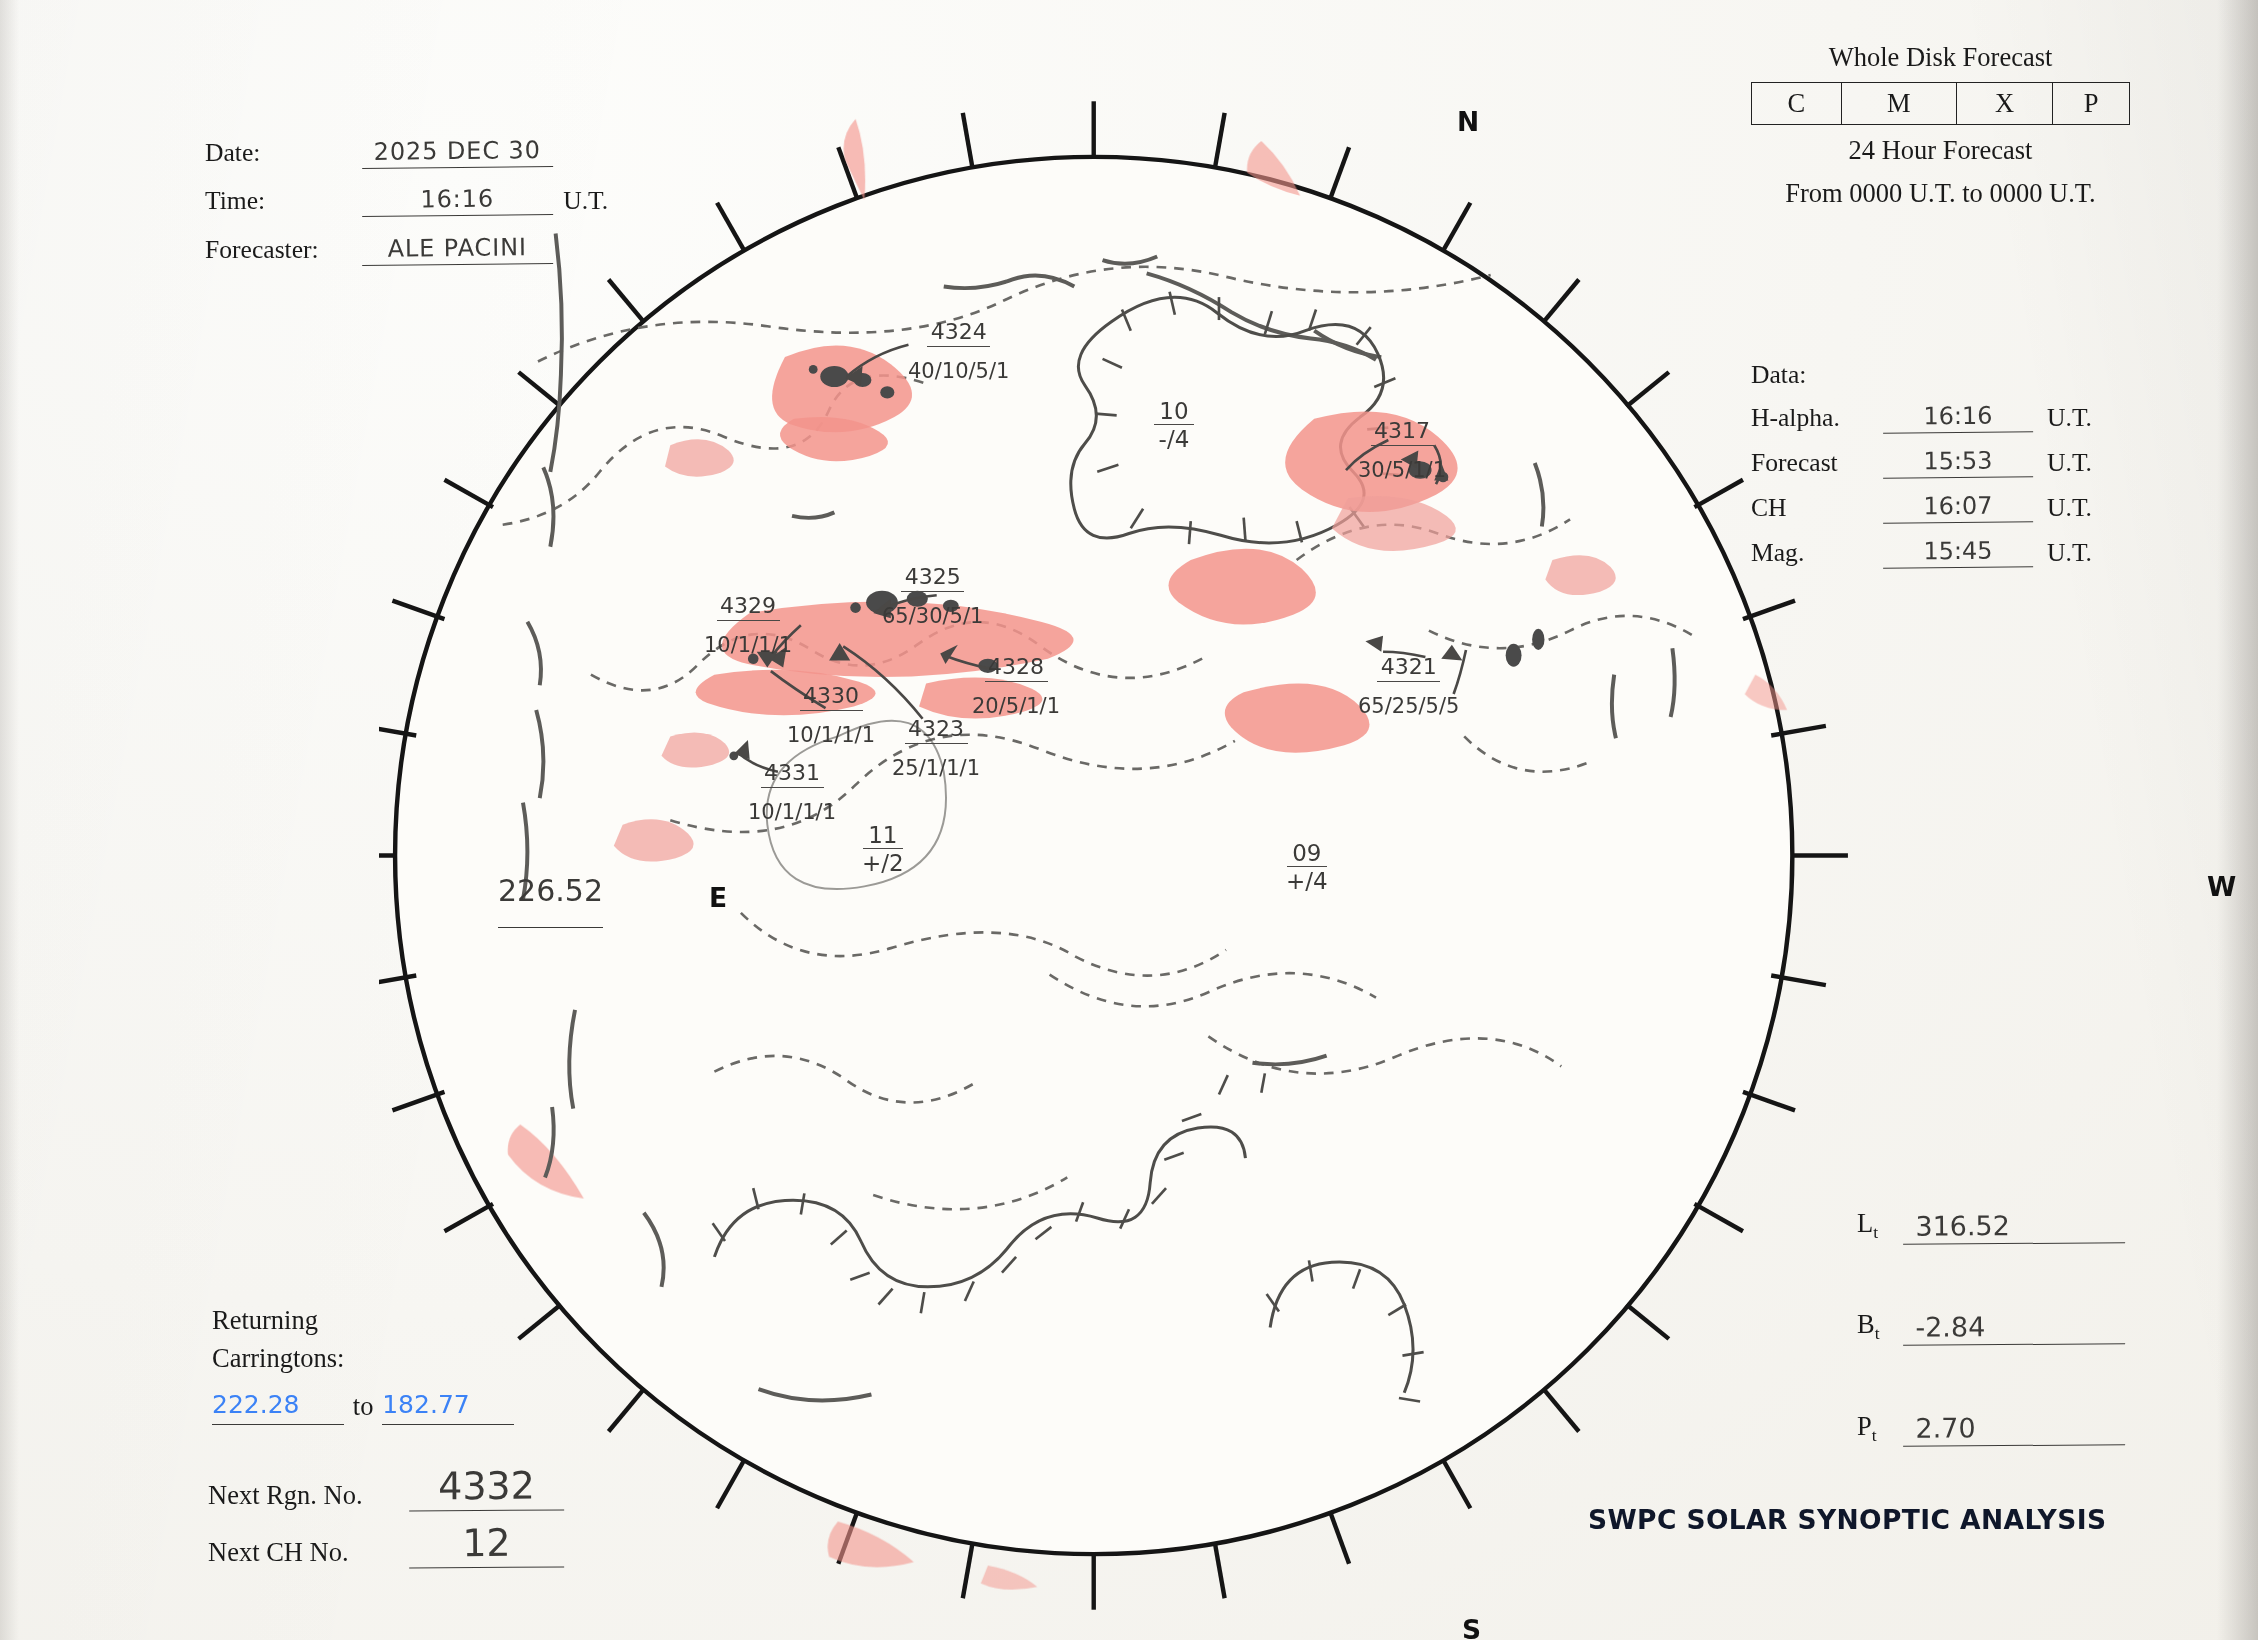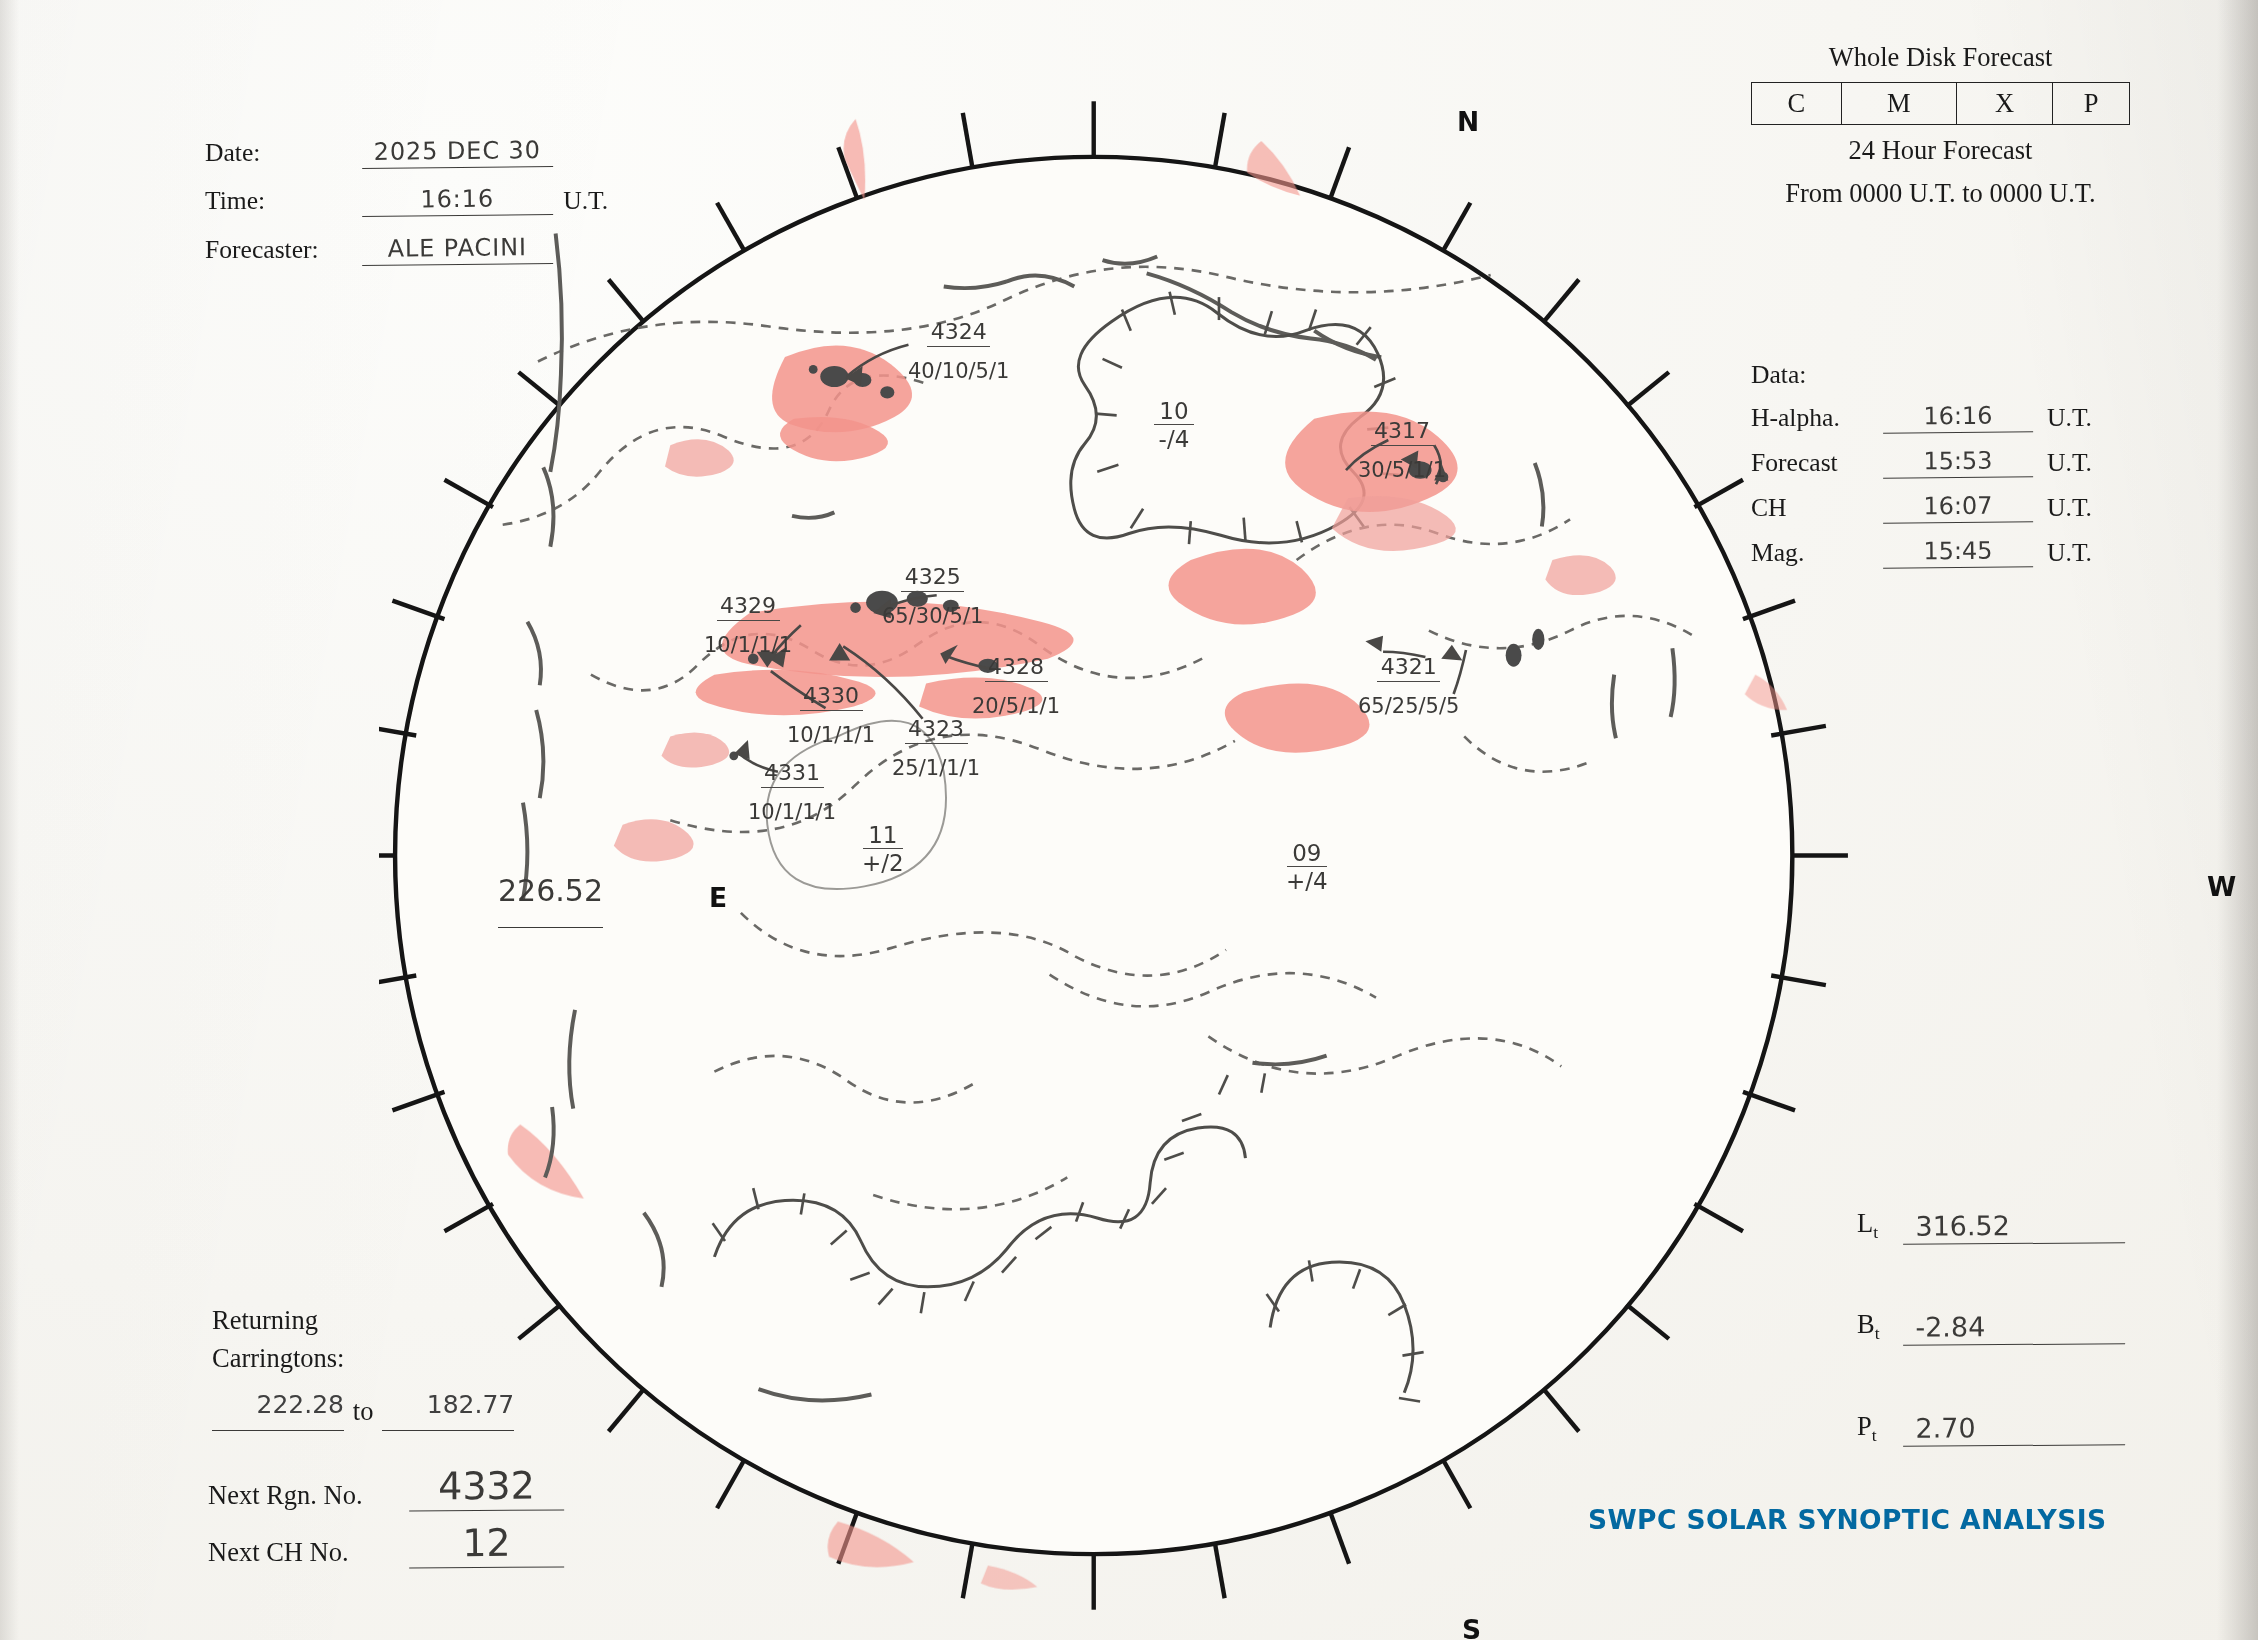--- a/index.html
+++ b/index.html
@@ -146,24 +146,24 @@
   #returning {
     position: absolute;
     left: 212px;
     top: 1301px;
     font-size: 26.5px;
     line-height: 1.45;
   }
   #returning .cline { display:flex; align-items:flex-end; margin-top: 8.8px; }
   #returning .cval {
     font-family:"DejaVu Sans", sans-serif;
-    color:#404040;
+    color:#3b82f6;
     min-width: 132px;
-    text-align:right;
-    padding-bottom:7px;
+    text-align:left;
+    padding-bottom:1px;
     font-size: 25px;
   }
   #returning .to { margin: 0 8.8px; }
 
   #nextrgn {
     position: absolute;
     left: 208px;
     top: 1464px;
     font-size: 26.5px;
   }
@@ -180,21 +180,21 @@
   }
 
   #swpc-title {
     position: absolute;
     left: 1588px;
     top: 1504px;
     font-family: "DejaVu Sans", sans-serif;
     font-weight: bold;
     font-size: 26.5px;
     letter-spacing: 0.4px;
-    color: #0369a1;
+    color: #0f172a;
   }
 
   
   #disk-wrap {
     position: absolute;
     left: 379px;
     top: 66px;
     width: 1412px;
     height: 1500px;
   }

